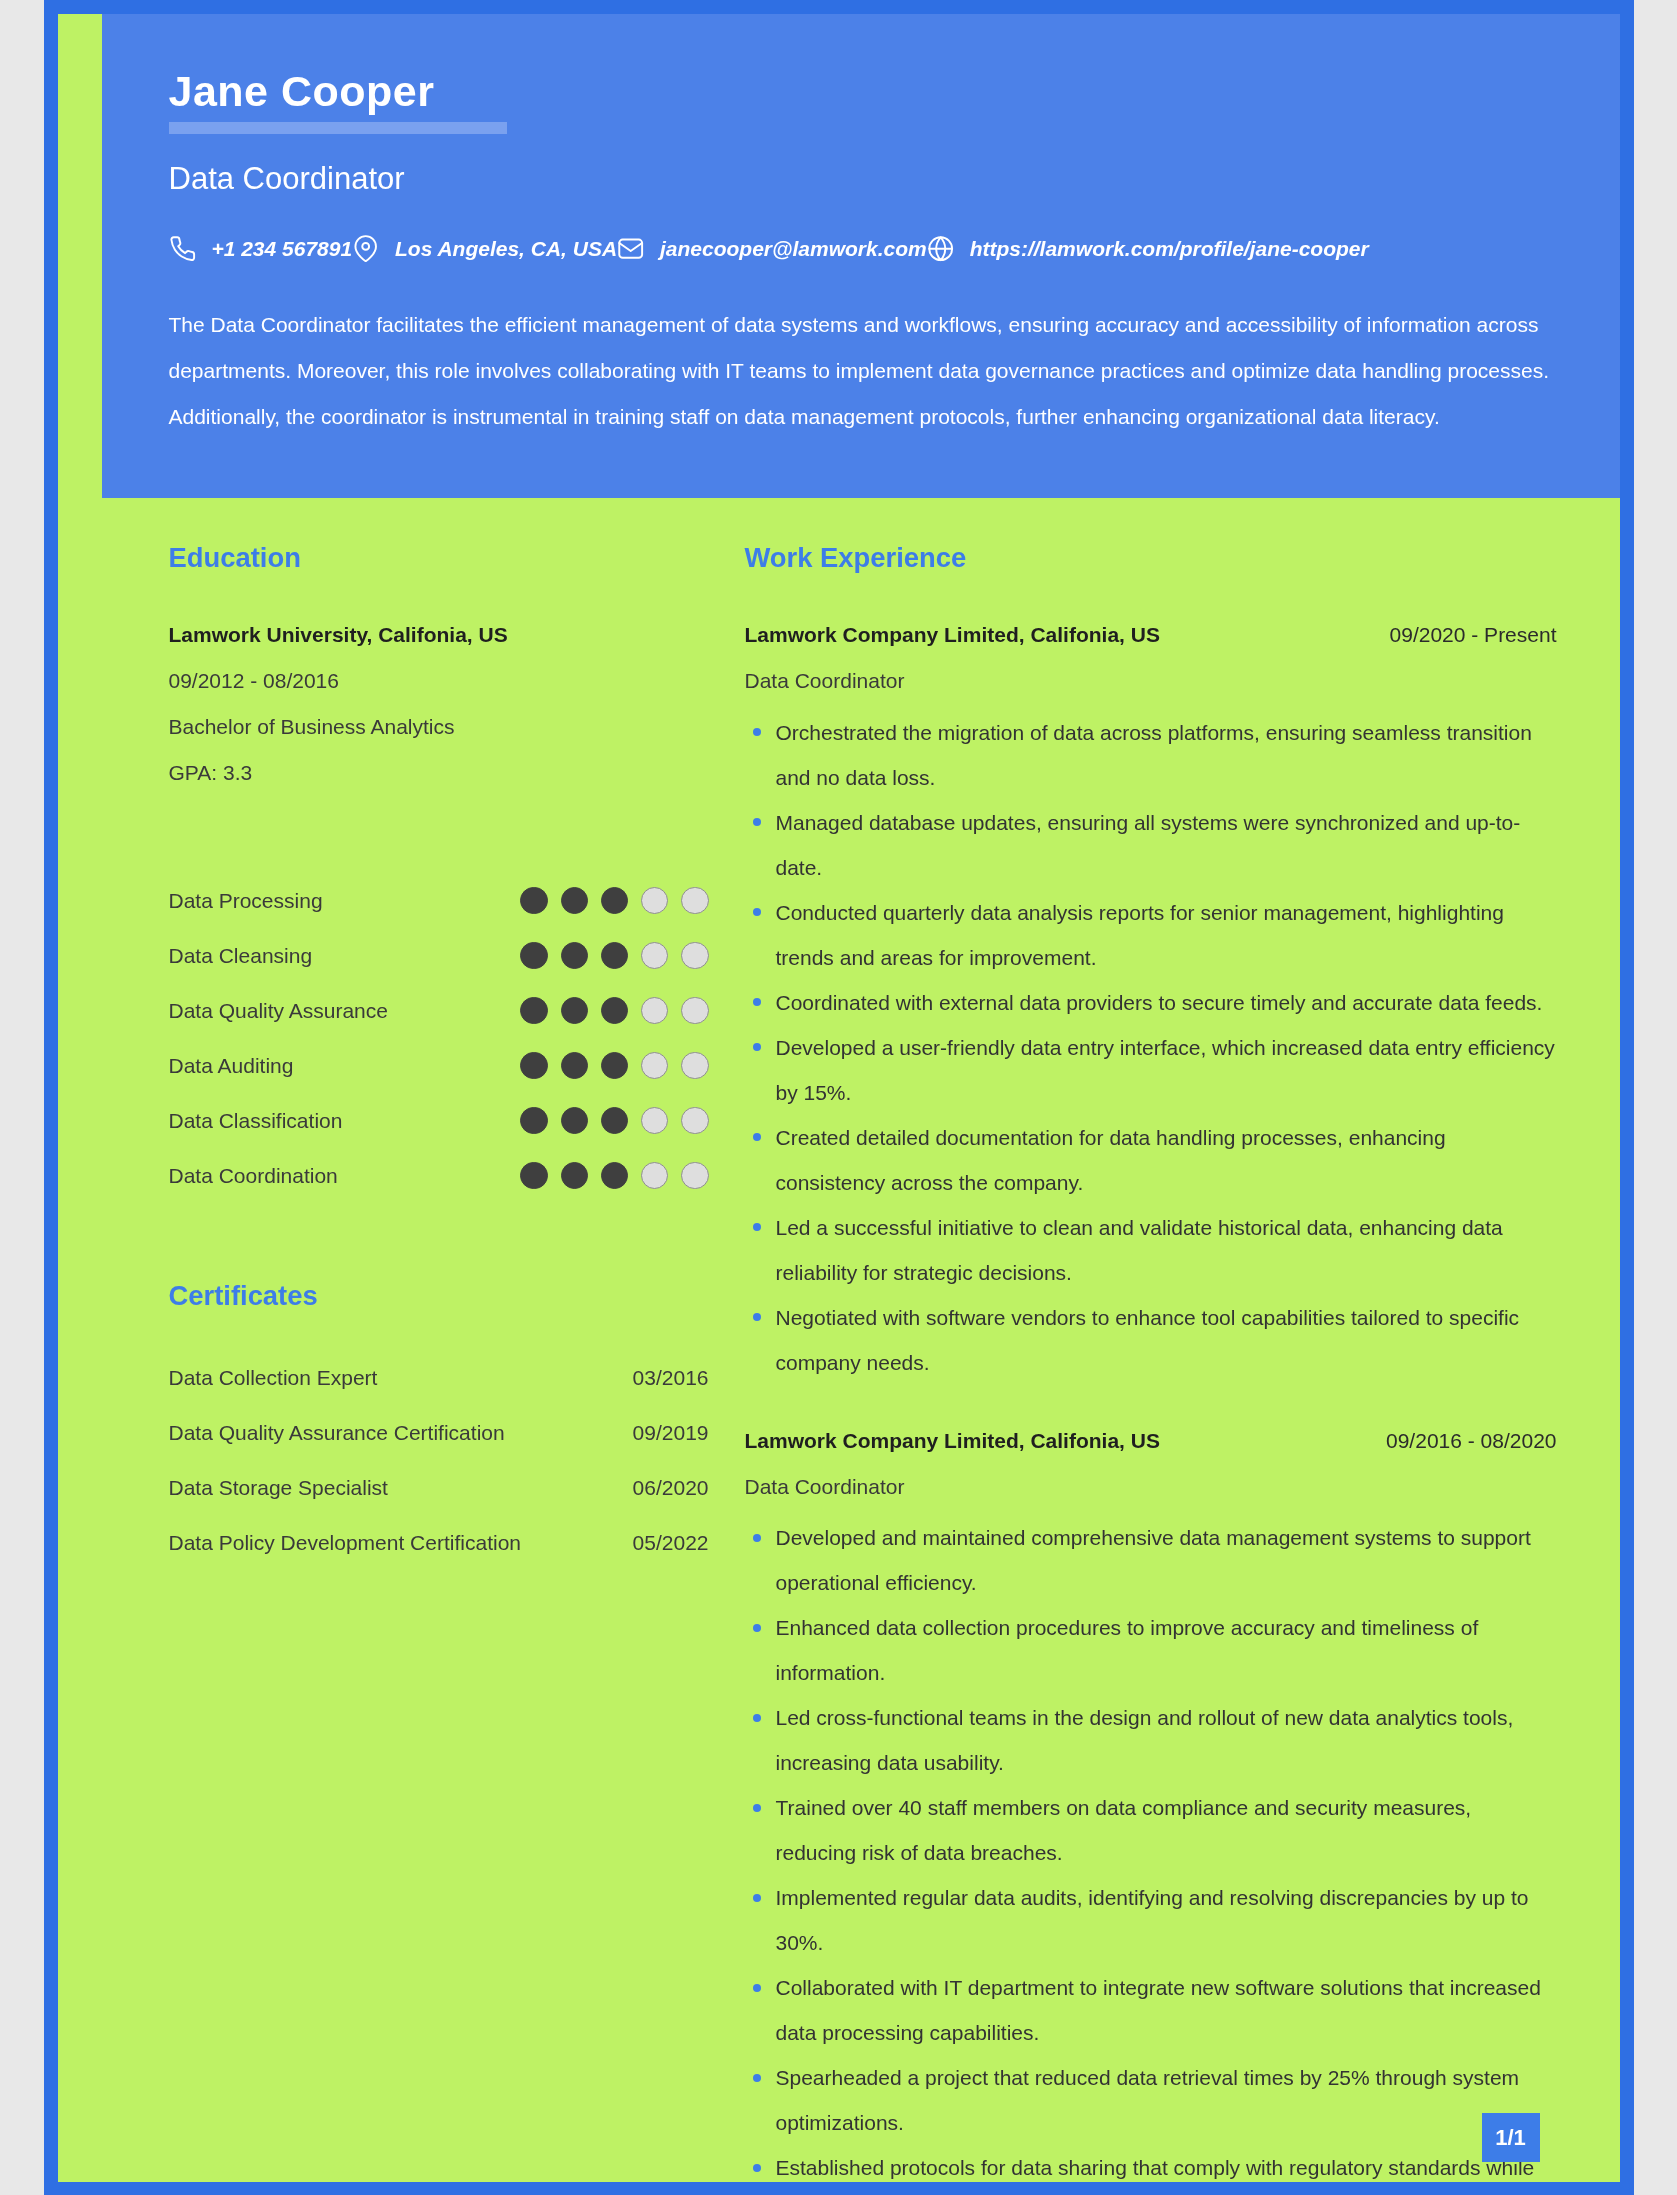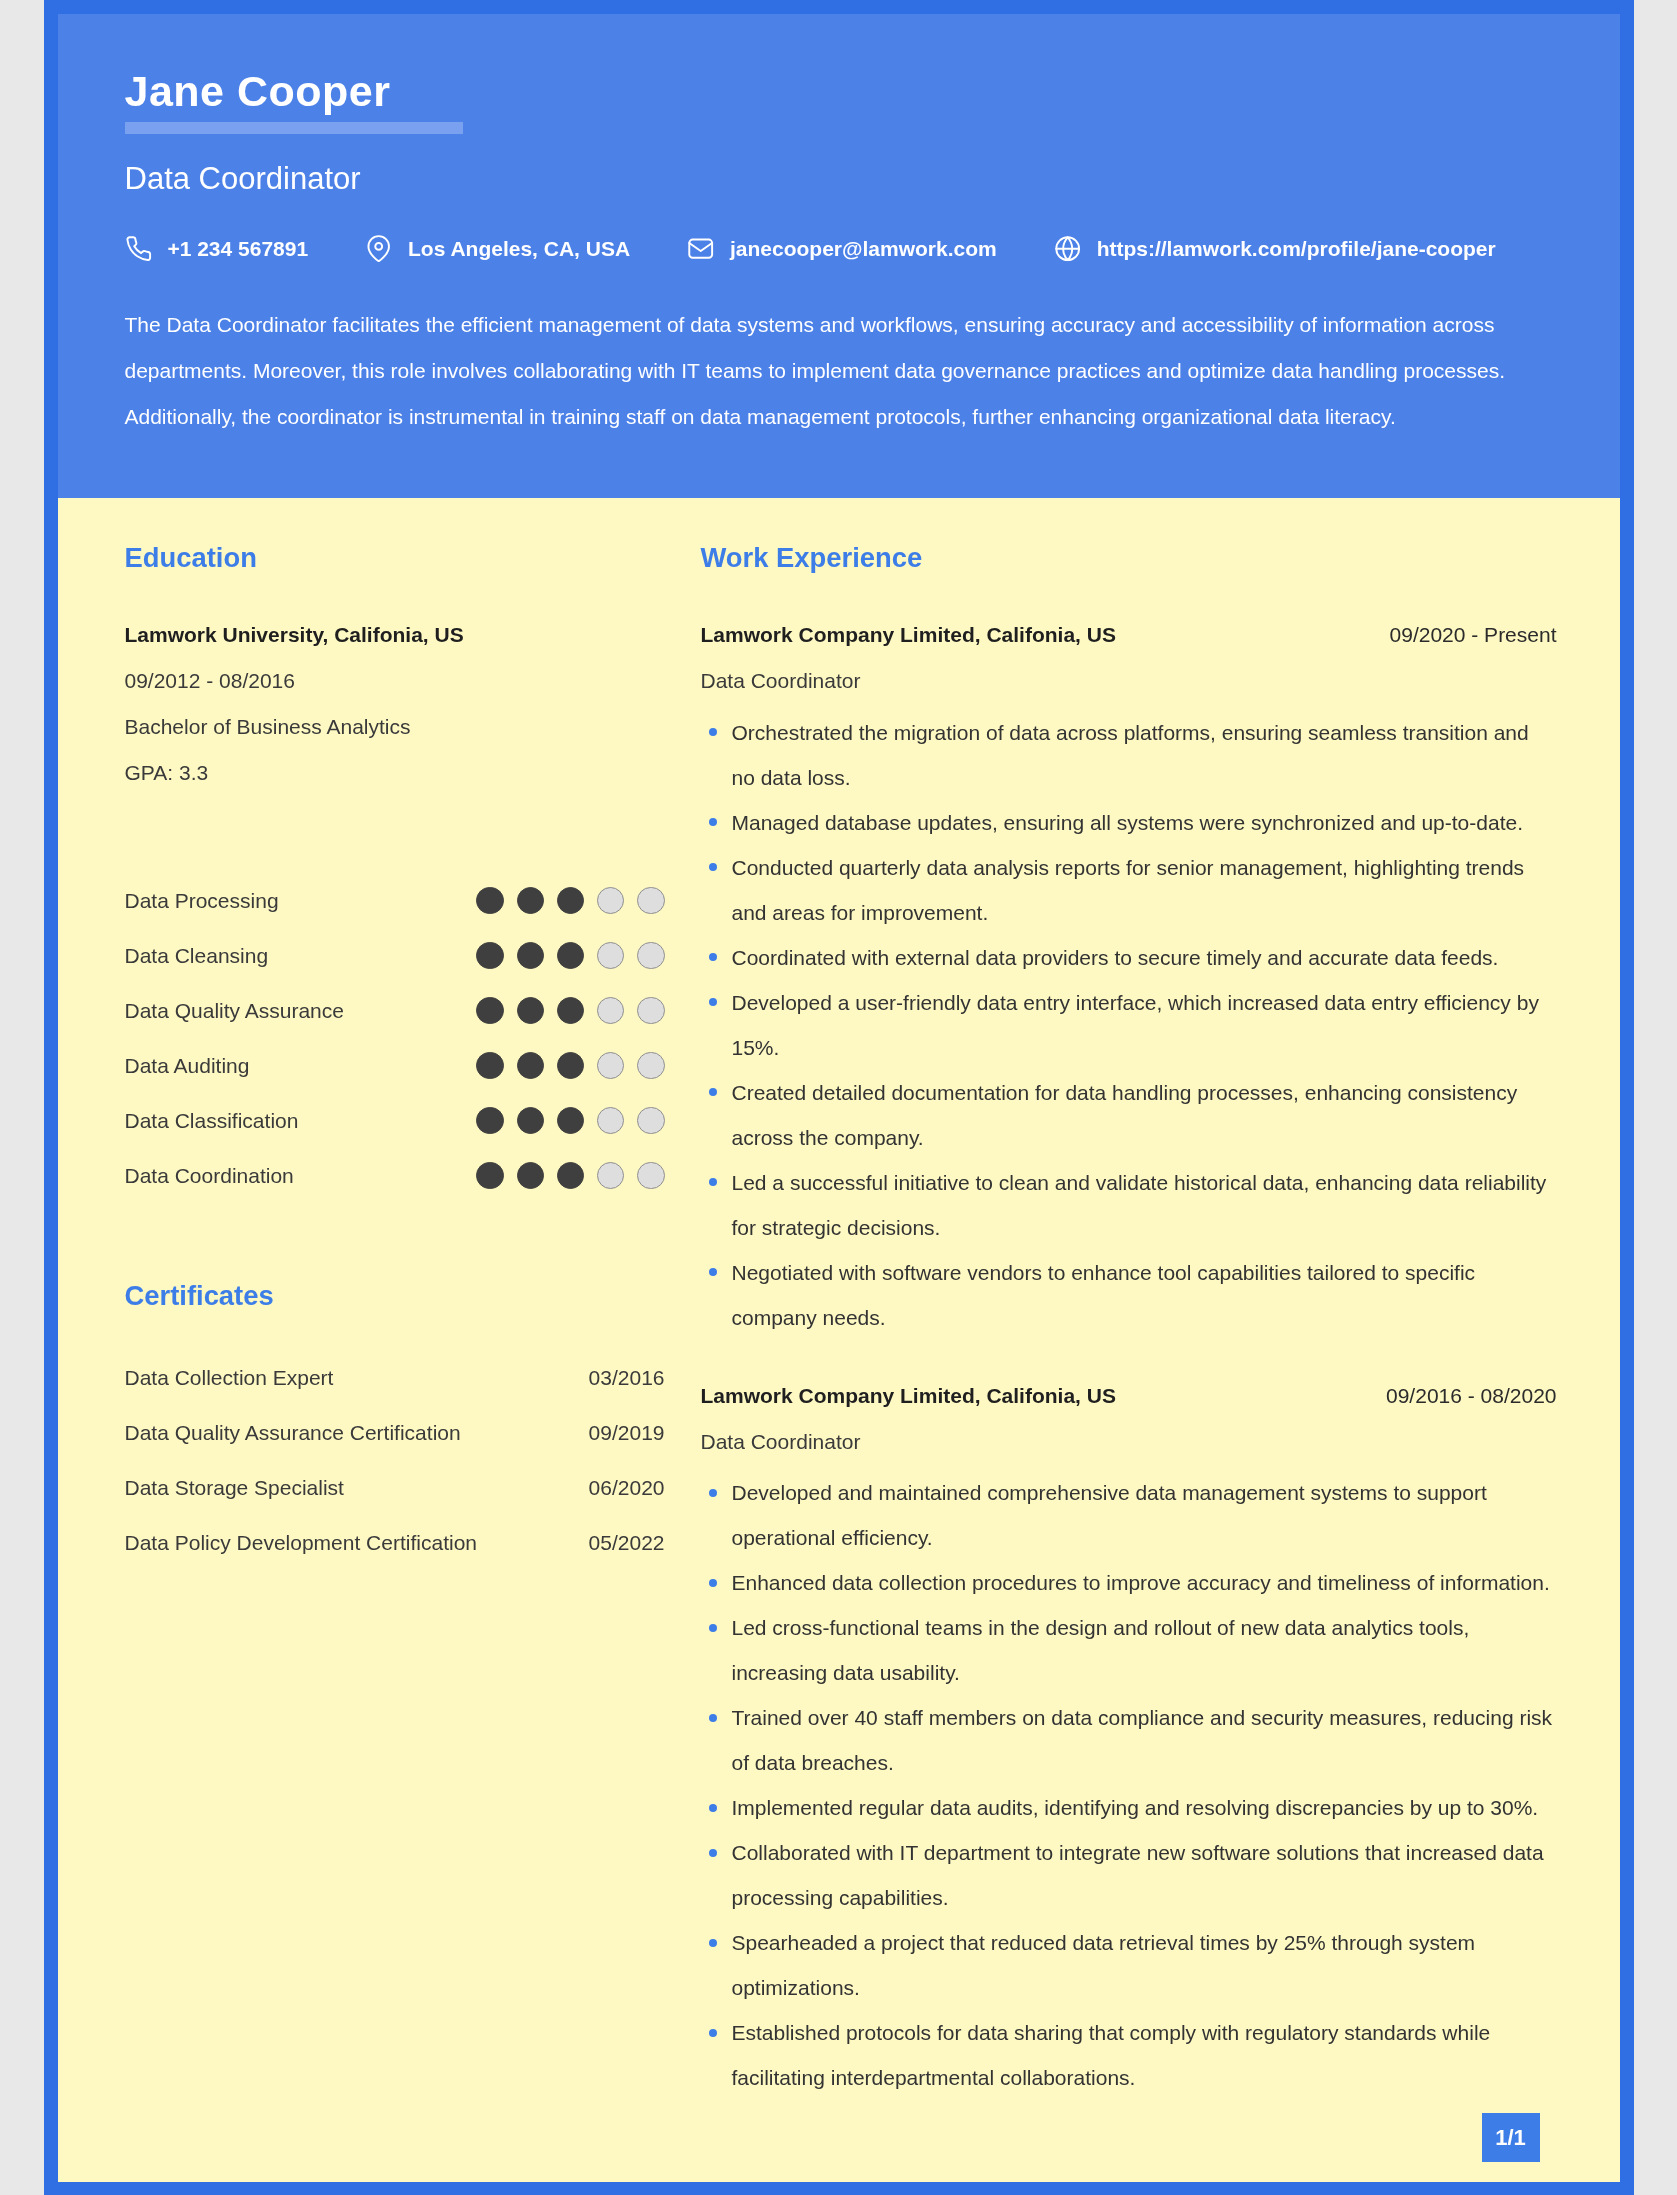--- a/index.html
+++ b/index.html
@@ -3,23 +3,24 @@
 <meta charset="utf-8">
 <style>
   * { margin:0; padding:0; box-sizing:border-box; }
   html,body { background:#e8e8e8; }
   body { font-family:"Liberation Sans", sans-serif; }
 
   .sheet {
     position:relative;
     width:1590px; height:2196px;
     margin:0 auto;
-    background:#fef9c3;
+    background:#bef264;
     border:14.6px solid #2f6fe3;
     overflow:hidden;
+    padding-left:44px;
   }
 
   
   .header {
     background:#4c81e8;
     color:#ffffff;
     padding:53px 67px 58px 67px;
   }
   .name {
     font-size:43px;
@@ -32,24 +33,24 @@
     margin-top:5.5px;
   }
   .job-title {
     font-size:31px;
     font-weight:400;
     margin-top:27.4px;
   }
   .contact-row {
     display:flex;
     align-items:flex-start;
-    gap:57px;
     margin-top:38px;
     font-size:21px;
     font-weight:700;
+    font-style:italic;
   }
   .contact-item { display:flex; align-items:center; gap:15.5px; white-space:nowrap; }
   .contact-item svg { display:block; }
 
   .summary {
     margin-top:40px;
     font-size:21px;
     line-height:46px;
     font-weight:400;
     max-width:1553px;

